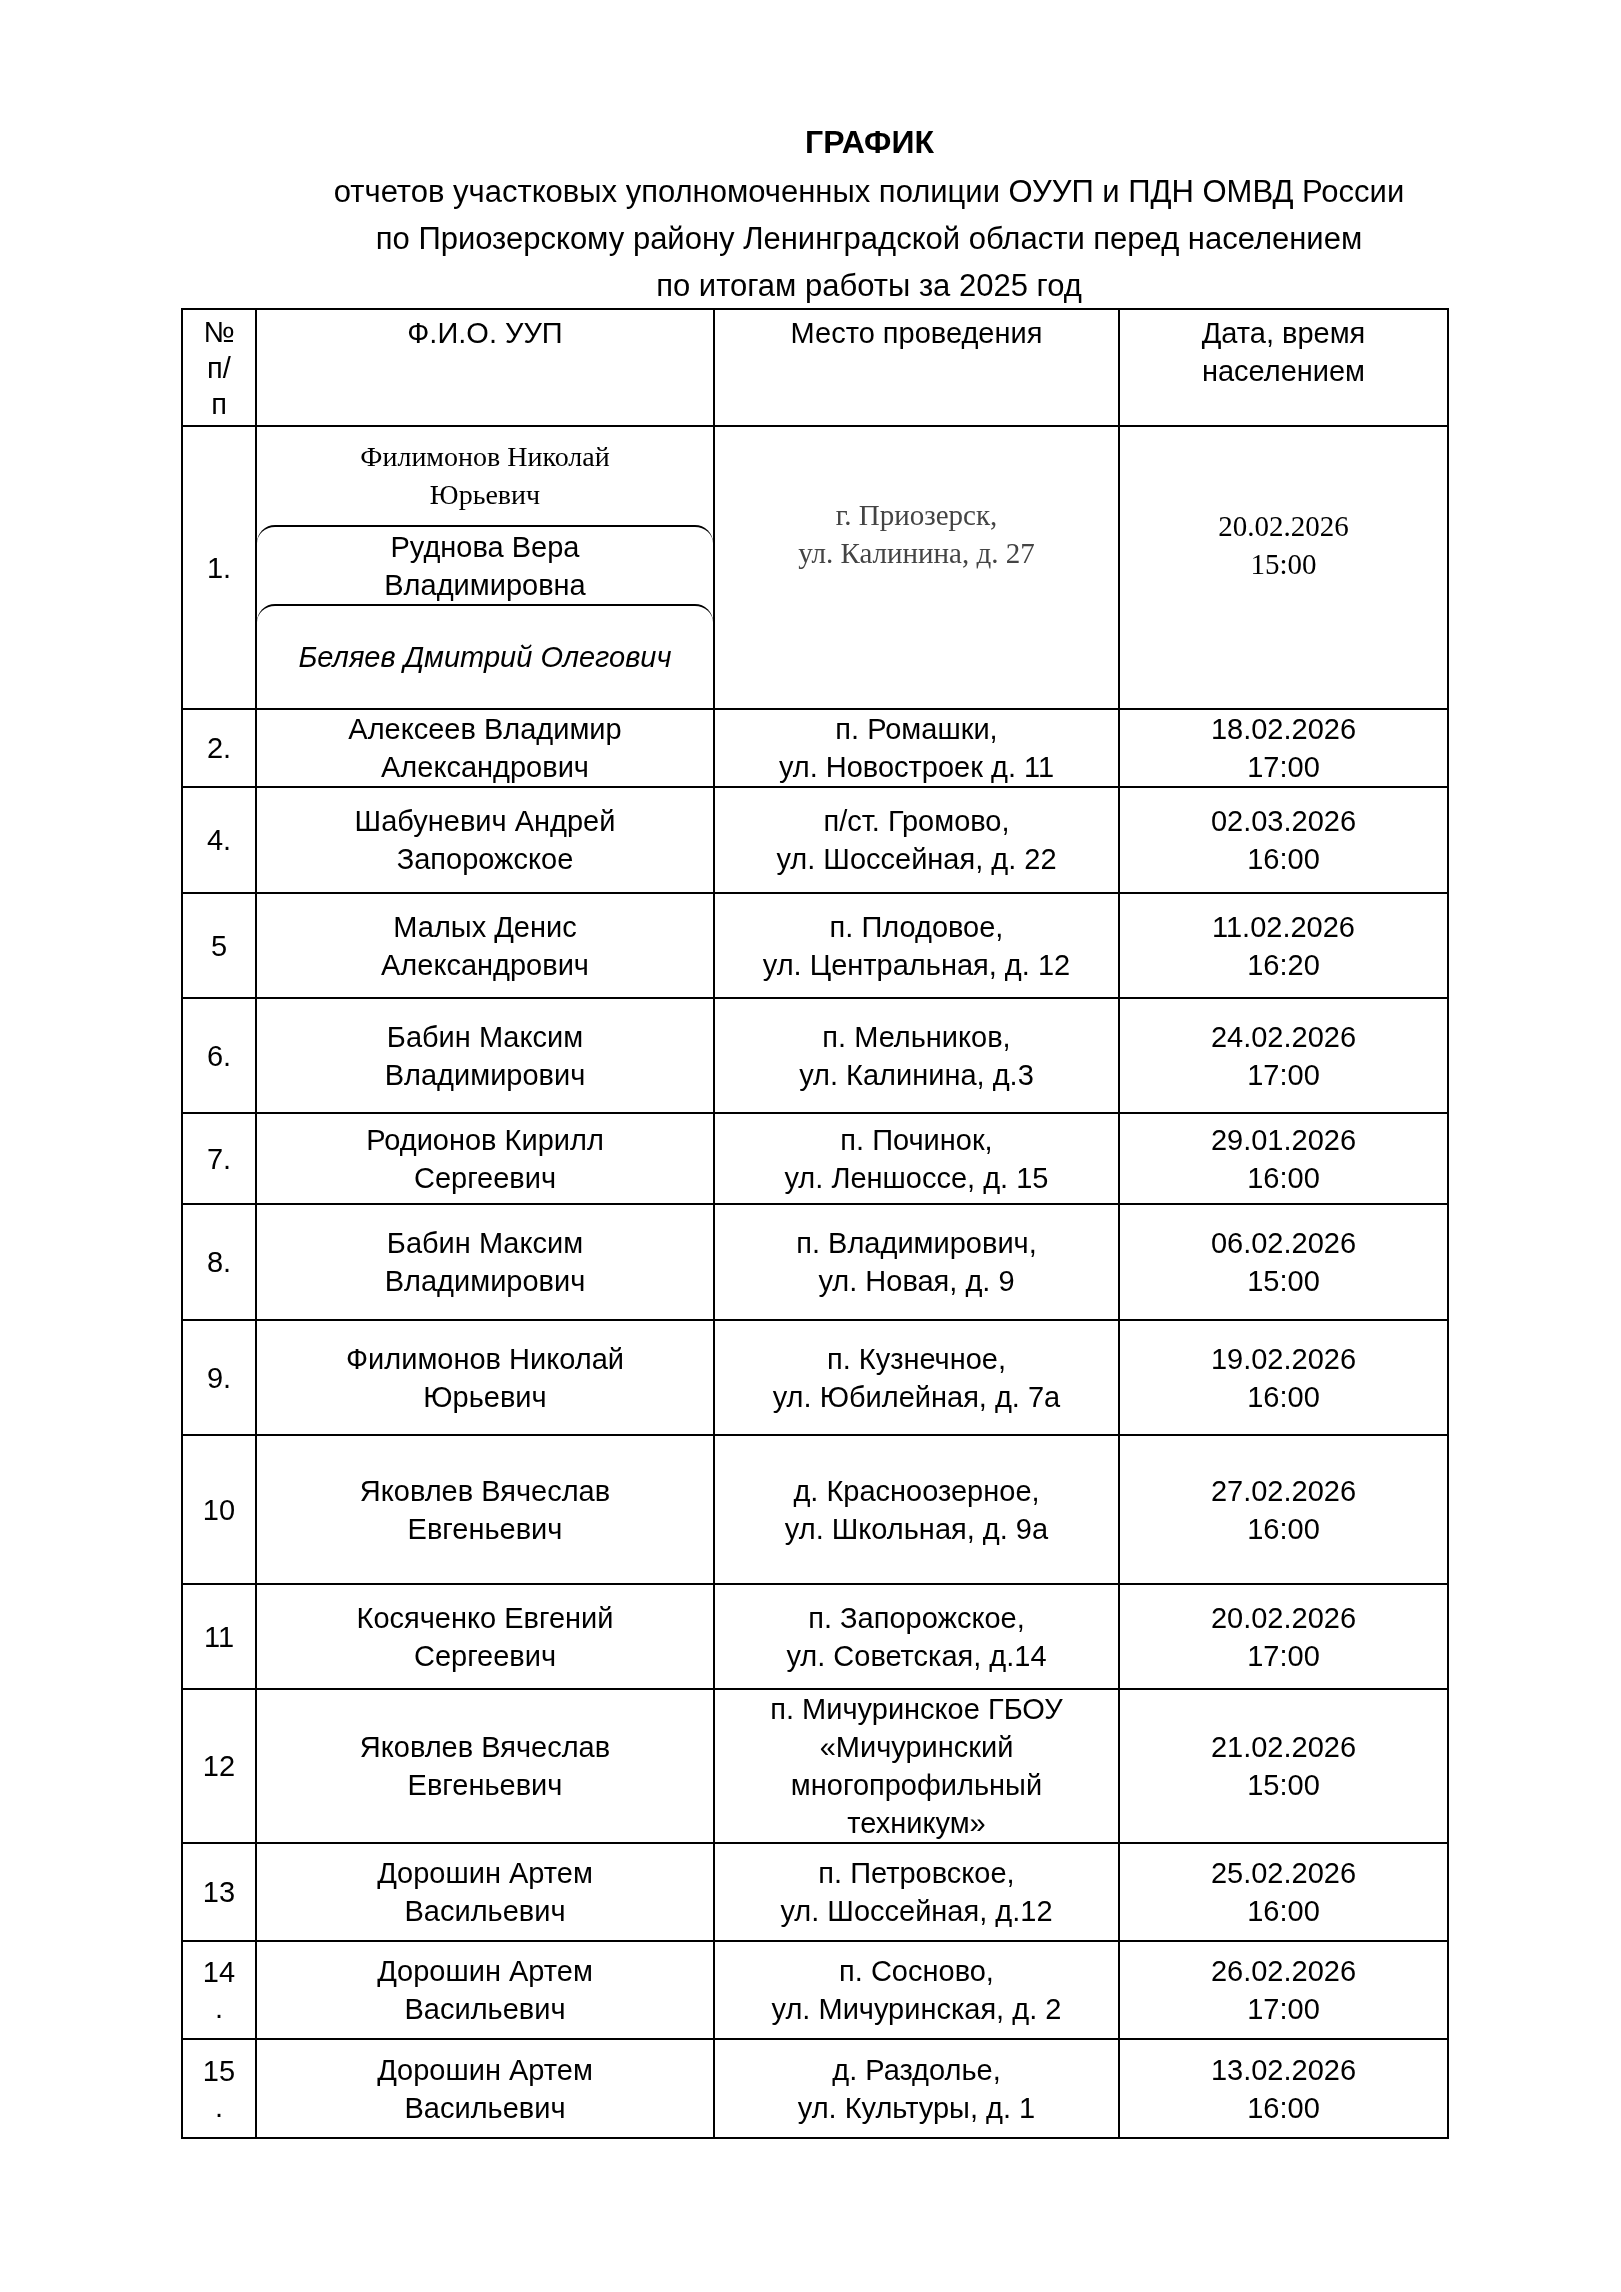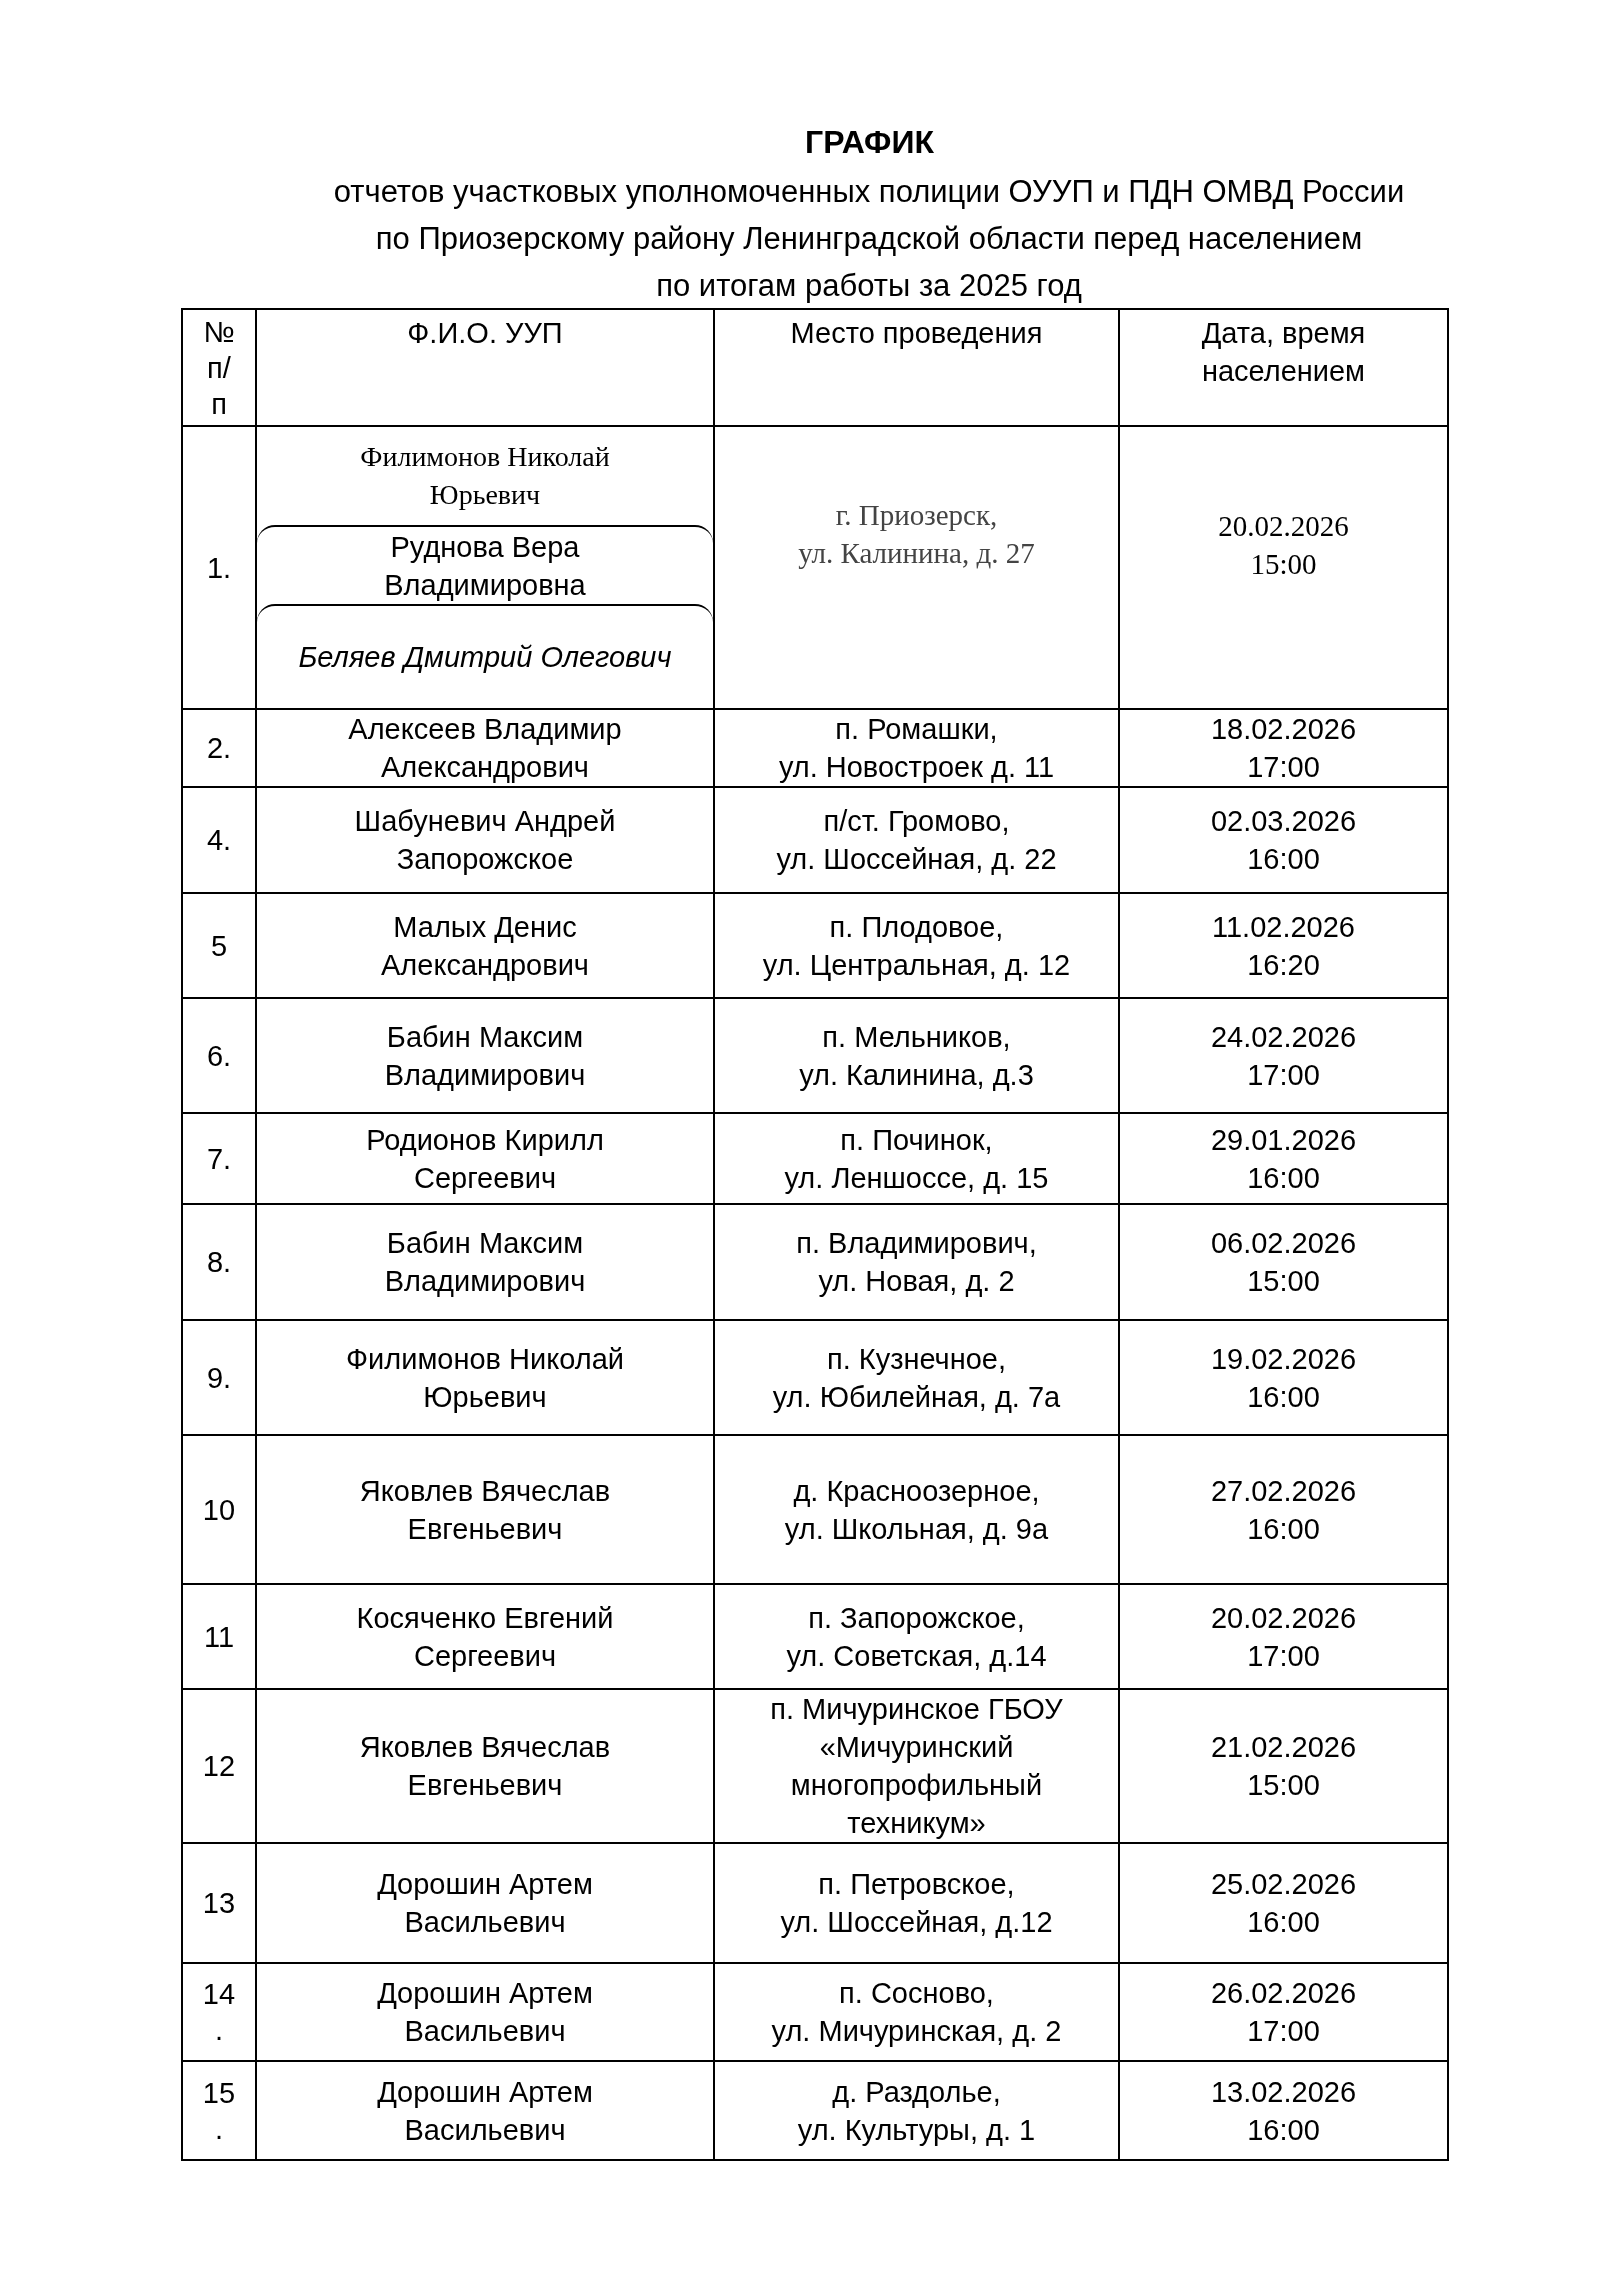--- a/index.html
+++ b/index.html
@@ -189,21 +189,21 @@
       <tr style="height: 116px;">
         <td class="num-stack">
           <span class="line">8.</span>
         </td>
         <td>
           <span class="line">Бабин Максим</span>
           <span class="line">Владимирович</span>
         </td>
         <td>
           <span class="line">п. Владимирович,</span>
-          <span class="line">ул. Новая, д. 2</span>
+          <span class="line">ул. Новая, д. 9</span>
         </td>
         <td>
           <span class="line">06.02.2026</span>
           <span class="line">15:00</span>
         </td>
       </tr>
       <tr style="height: 115px;">
         <td class="num-stack">
           <span class="line">9.</span>
         </td>
@@ -266,21 +266,21 @@
           <span class="line">п. Мичуринское ГБОУ</span>
           <span class="line">«Мичуринский</span>
           <span class="line">многопрофильный</span>
           <span class="line">техникум»</span>
         </td>
         <td>
           <span class="line">21.02.2026</span>
           <span class="line">15:00</span>
         </td>
       </tr>
-      <tr style="height: 120px;">
+      <tr style="height: 98px;">
         <td class="num-stack">
           <span class="line">13</span>
         </td>
         <td>
           <span class="line">Дорошин Артем</span>
           <span class="line">Васильевич</span>
         </td>
         <td>
           <span class="line">п. Петровское,</span>
           <span class="line">ул. Шоссейная, д.12</span>

